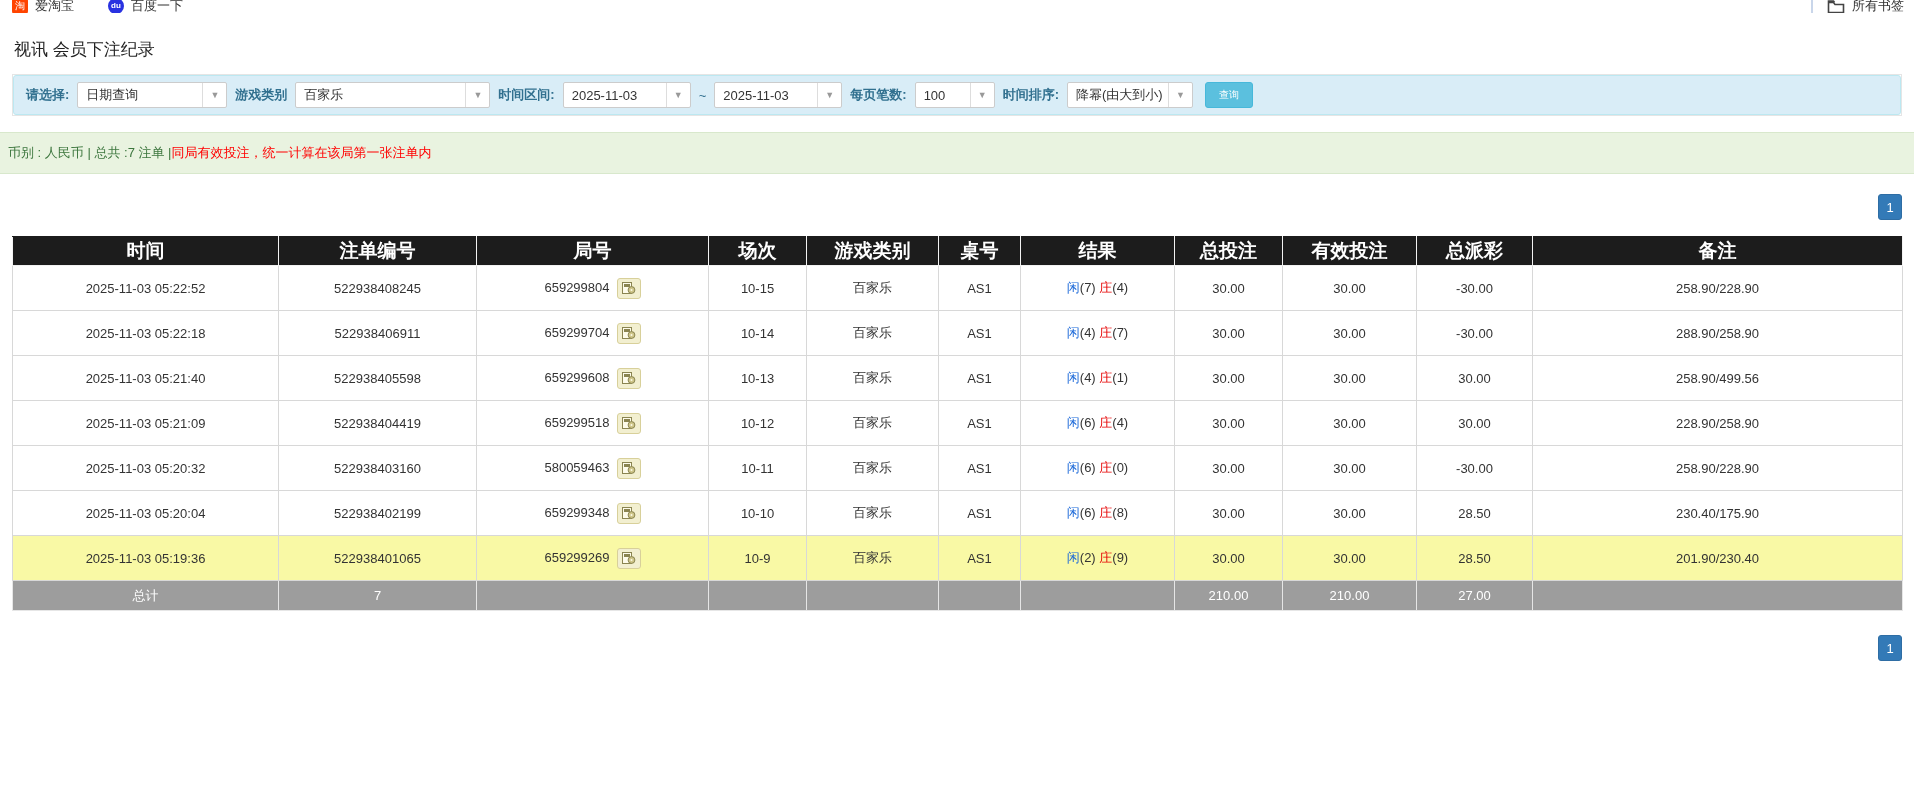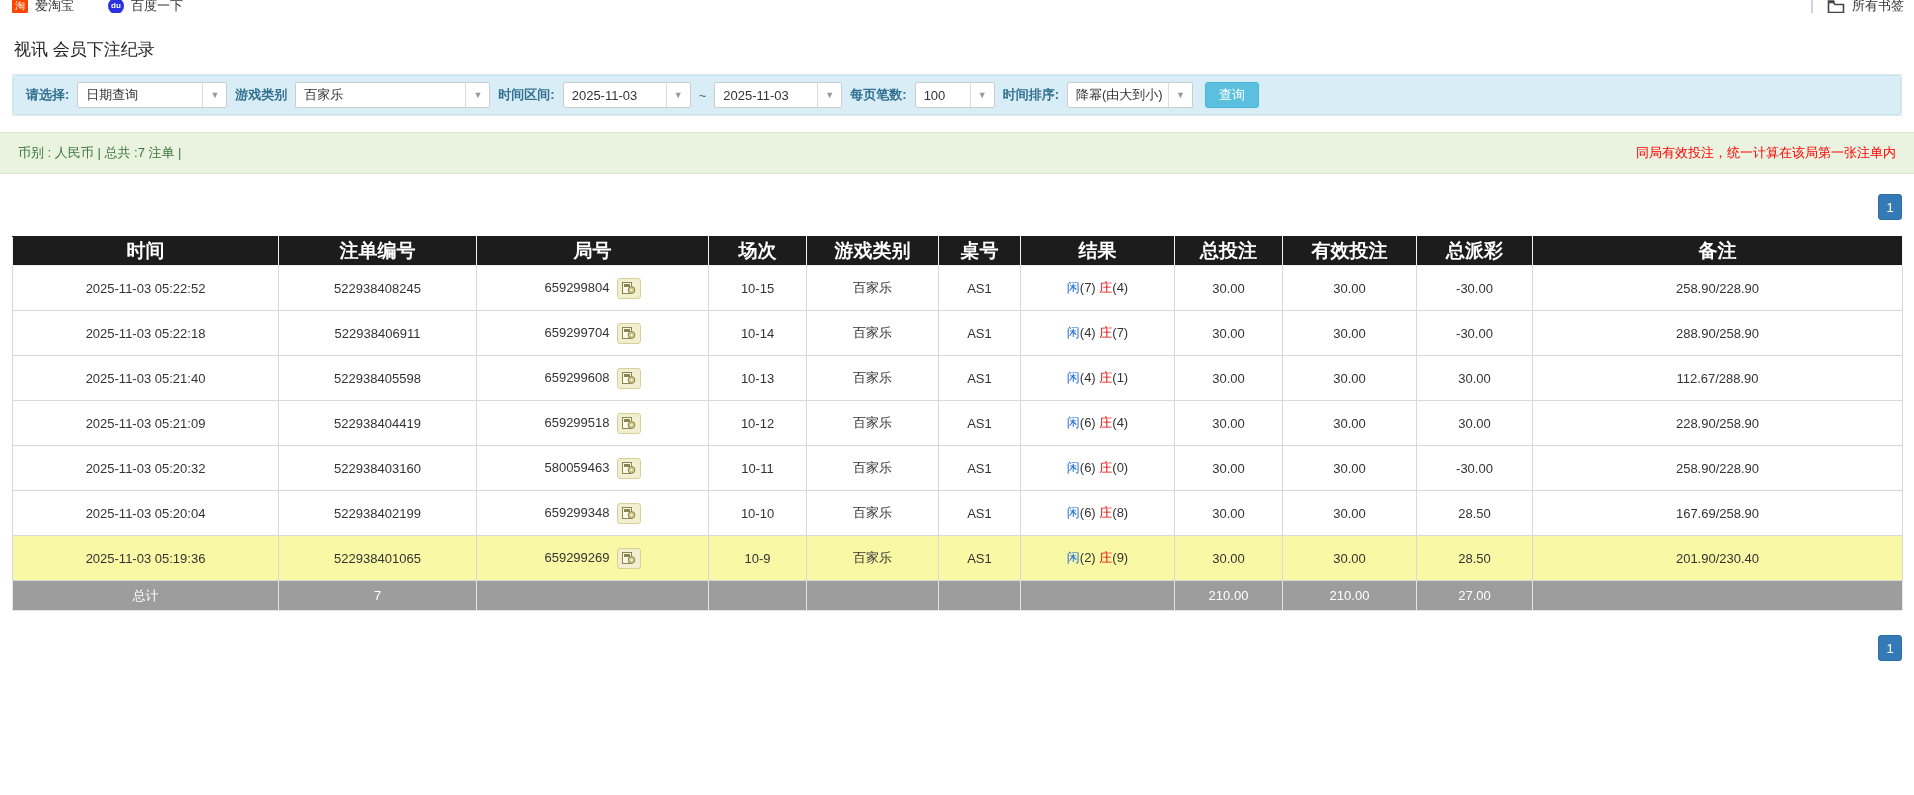--- a/index.html
+++ b/index.html
@@ -32,24 +32,24 @@
   .filter-wrap{margin:14px 12px 0;border:1px solid #e5e5e5;background:#fff;}
   .filter-bar{background:var(--info_bg);border:1px solid var(--info_border);border-radius:3px;
     height:40px;display:flex;align-items:center;padding:0 12px;gap:8px;}
   .f-label{color:var(--info_text);font-weight:bold;white-space:nowrap;}
   .combo{display:inline-flex;align-items:stretch;background:#fff;border:1px solid #ccc;border-radius:2px;height:26px;}
   .combo .val{padding:0 8px;display:flex;align-items:center;flex:1;color:#333;white-space:nowrap;overflow:hidden;}
   .combo .arrow{width:24px;border-left:1px solid #ddd;display:flex;align-items:center;justify-content:center;
     color:#999;font-size:9px;}
   .tilde{color:var(--info_text);}
   .search-btn{background:var(--button_bg);border:1px solid var(--button_border);color:#fff;border-radius:3px;
-    height:26px;padding:0 13px;font-size:13px;cursor:pointer;margin-left:4px;}
+    height:26px;padding:0 13px;font-size:10px;cursor:pointer;margin-left:4px;}
   
   .summary-bar{margin:16px 0 13px;background:var(--success_bg);border-top:1px solid #d8e8cc;border-bottom:1px solid #d8e8cc;
-    height:42px;display:flex;align-items:center;justify-content:space-between;padding:0 18px;}
+    height:42px;display:flex;align-items:center;padding:0 8px;}
   .summary-left{color:var(--success_text);}
   .summary-right{color:var(--note_red);}
   
   .pager{margin:20px 12px 0;display:flex;justify-content:flex-end;}
   .pager.bottom{margin-top:24px;}
   .page-btn{background:var(--page_btn_bg);border:1px solid #2e6da4;color:#fff;min-width:24px;height:26px;
     display:inline-flex;align-items:center;justify-content:center;border-radius:3px;font-size:13px;cursor:pointer;}
   
   table.bets{margin:16px 12px 0;width:1890px;border-collapse:collapse;table-layout:fixed;text-align:center;}
   table.bets th{background:var(--header_bg);color:#fff;height:29px;font-size:19px;font-weight:bold;
@@ -225,21 +225,21 @@
             </svg>
           </span>
     </td>
     <td>10-13</td>
     <td>百家乐</td>
     <td>AS1</td>
     <td><span class="xian">闲</span><span>(4)</span> <span class="zhuang">庄</span><span>(1)</span></td>
     <td class="blue">30.00</td>
     <td>30.00</td>
     <td>30.00</td>
-    <td>112.67/288.90</td>
+    <td>258.90/499.56</td>
   </tr>
       <tr>
     <td>2025-11-03 05:21:09</td>
     <td>522938404419</td>
     <td>
       <span>659299518</span><span class="video-btn">
             <svg width="14" height="12" viewBox="0 0 14 12">
               <rect x="0.5" y="0.5" width="9" height="11" fill="#fdfbea" stroke="#8a8450"></rect>
               <rect x="2" y="2" width="6" height="3" fill="#8a8450"></rect>
               <circle cx="9.5" cy="8" r="3.4" fill="#cfc68a" stroke="#8a8450"></circle>
@@ -291,21 +291,21 @@
             </svg>
           </span>
     </td>
     <td>10-10</td>
     <td>百家乐</td>
     <td>AS1</td>
     <td><span class="xian">闲</span><span>(6)</span> <span class="zhuang">庄</span><span>(8)</span></td>
     <td class="blue">30.00</td>
     <td>30.00</td>
     <td>28.50</td>
-    <td>167.69/258.90</td>
+    <td>230.40/175.90</td>
   </tr>
       <tr class="highlight">
     <td>2025-11-03 05:19:36</td>
     <td>522938401065</td>
     <td>
       <span>659299269</span><span class="video-btn">
             <svg width="14" height="12" viewBox="0 0 14 12">
               <rect x="0.5" y="0.5" width="9" height="11" fill="#fdfbea" stroke="#8a8450"></rect>
               <rect x="2" y="2" width="6" height="3" fill="#8a8450"></rect>
               <circle cx="9.5" cy="8" r="3.4" fill="#cfc68a" stroke="#8a8450"></circle>

